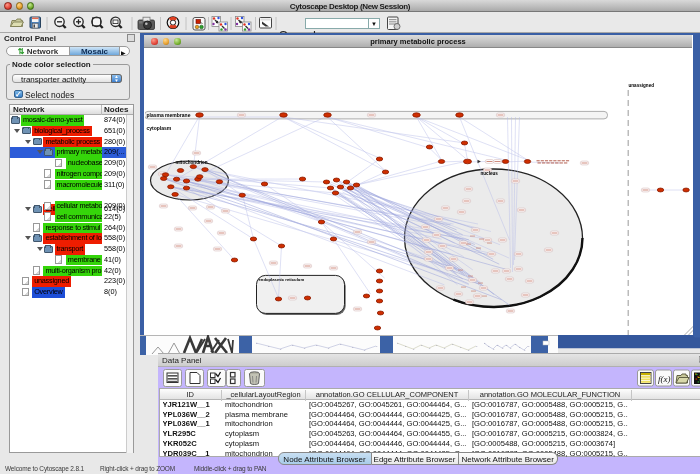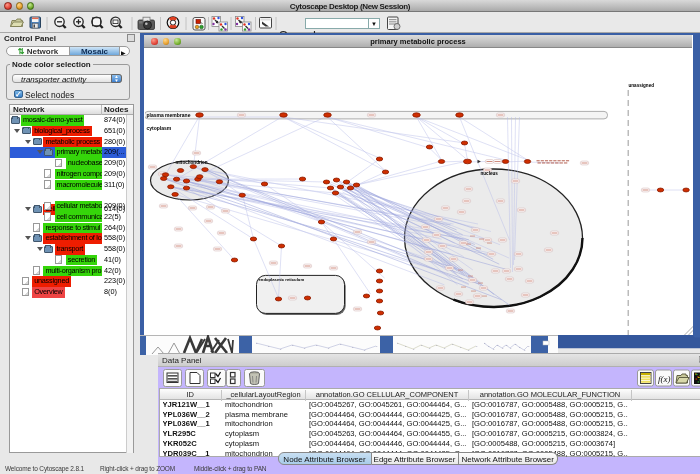--- a/index.html
+++ b/index.html
@@ -17,21 +17,21 @@
 #cphead { position:absolute; left:0; top:0; width:140px; height:12px; }
 #cphead span { position:absolute; left:4px; top:1px; font-size:8px; font-weight:bold; color:#222; }
 #cpfloat { position:absolute; left:127px; top:1px; width:8px; height:8px; border:1px solid #888; background:#ddd; }
 #tabbar { position:absolute; left:6px; top:12.5px; width:124px; height:10.5px; background:#fdfdfd; border:1px solid #9a9a9a; border-radius:5px; overflow:hidden; }
 #tabnet { position:absolute; left:0; top:0; width:62px; height:100%; font-size:8px; font-weight:bold; color:#333; text-align:center; line-height:10px; }
 #tabmos { position:absolute; left:62px; top:0; width:51px; height:100%; background:linear-gradient(#cfe5f7,#6fa8dc); font-size:8px; font-weight:bold; color:#0d2c55; text-align:center; line-height:10px; border-left:1px solid #9a9a9a; border-right:1px solid #9a9a9a; }
 #tabarr { position:absolute; right:3.5px; top:2.4px; font-size:6px; color:#111; }
 #grpbox { position:absolute; left:6px; top:31px; width:124px; height:36px; border:1px solid #9a9a9a; border-radius:3px; }
 #grplbl { position:absolute; left:10px; top:27px; z-index:3; font-size:8px; font-weight:bold; color:#222; background:#e8e8e8; padding:0 2px; }
 #combo { position:absolute; left:12px; top:41px; width:110px; height:8.5px; background:linear-gradient(#fff,#e2e2e2); border:1px solid #999; border-radius:3px; }
-#combo span { position:absolute; left:8px; top:0px; font-size:8px; color:#111;font-style:italic; }
+#combo span { position:absolute; left:8px; top:0px; font-size:8px; color:#111; }
 #stepper { position:absolute; right:-1px; top:-1px; width:11px; height:8.5px; background:linear-gradient(#8fc1ee,#3d7fce); border:1px solid #666; border-radius:0 3px 3px 0; color:#fff; font-size:4.5px; text-align:center; line-height:4px; }
 #chk { position:absolute; left:14px; top:56.5px; width:8.5px; height:8.5px; background:linear-gradient(#7db8e8,#3a7fc8); border:1px solid #33628f; border-radius:2px; color:#fff; font-size:8px; line-height:8px; text-align:center; font-weight:bold; }
 #chklbl { position:absolute; left:25px; top:56.5px; font-size:8.5px; color:#111; }
 #treewrap { position:absolute; left:9px; top:71px; width:125px; height:349px; background:#fff; border:1px solid #999; }
 #treehead { position:absolute; left:0; top:0; width:100%; height:10px; background:linear-gradient(#fefefe,#ddd); border-bottom:1px solid #aaa; font-size:8px; font-weight:bold; color:#222; }
 #treehead .h1 { position:absolute; left:3px; top:0px; }
 #treehead .h2 { position:absolute; left:94px; top:0px; }
 #treehead .sep { position:absolute; left:91px; top:0; width:1px; height:10px; background:#bbb; }
 #treescroll { position:absolute; right:0; top:10px; width:7px; height:338px; background:#f2f2f2; border-left:1px solid #ccc; }
 #tree { position:absolute; left:0; top:10px; width:117px; height:339px; overflow:hidden; }
@@ -675,36 +675,36 @@
 <span class="tnum" style="color:#000">558(0)</span>
 </div>
 <div class="trow" style="left:0;top:129.0px;width:125px;height:10.75px;">
 <span class="tri" style="left:26.6px"></span>
 <span class="fold" style="left:34.1px"></span>
 <span class="tlab" style="left:44.6px;background:#ee1d00;max-width:47.9px;overflow:hidden;">transport</span>
 <span class="tnum" style="color:#000">558(0)</span>
 </div>
 <div class="trow" style="left:0;top:139.8px;width:125px;height:10.75px;">
 <span class="file" style="left:45.3px"></span>
-<span class="tlab" style="left:55.8px;background:#35d50a;max-width:36.7px;overflow:hidden;">secretion</span>
+<span class="tlab" style="left:55.8px;background:#35d50a;max-width:36.7px;overflow:hidden;">membrane</span>
 <span class="tnum" style="color:#000">41(0)</span>
 </div>
 <div class="trow" style="left:0;top:150.5px;width:125px;height:10.75px;">
 <span class="file" style="left:22.9px"></span>
 <span class="tlab" style="left:33.4px;background:#35d50a;max-width:59.1px;overflow:hidden;">multi-organism pro</span>
 <span class="tnum" style="color:#000">42(0)</span>
 </div>
 <div class="trow" style="left:0;top:161.2px;width:125px;height:10.75px;">
 <span class="file" style="left:11.7px"></span>
 <span class="tlab" style="left:22.2px;background:#ee1d00;max-width:70.3px;overflow:hidden;">unassigned</span>
 <span class="tnum" style="color:#000">223(0)</span>
 </div>
 <div class="trow" style="left:0;top:172.0px;width:125px;height:10.75px;">
 <span class="file" style="left:11.7px"></span>
-<span class="tlab" style="left:22.2px;background:#ef4444;max-width:70.3px;overflow:hidden;">Overview</span>
+<span class="tlab" style="left:22.2px;background:#1d4ed8;max-width:70.3px;overflow:hidden;">Overview</span>
 <span class="tnum" style="color:#000">8(0)</span>
 </div>
     </div>
     <div id="treescroll"></div>
   </div>
 </div>
 
 <div id="dpanel">
   <div id="dphead">
       <span>Data Panel</span>

